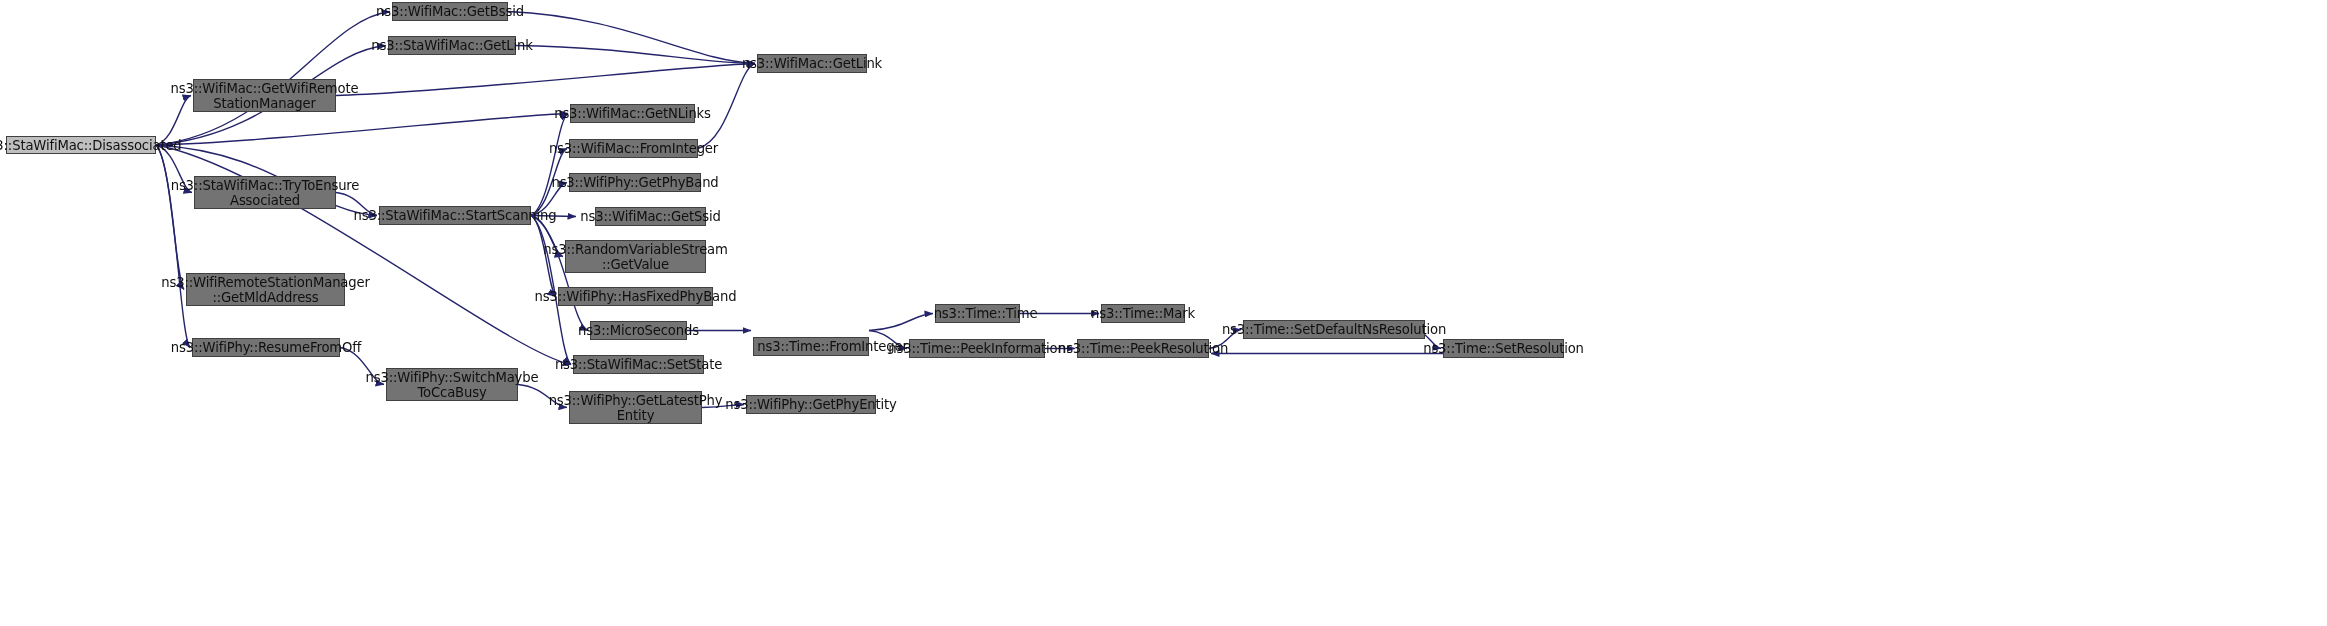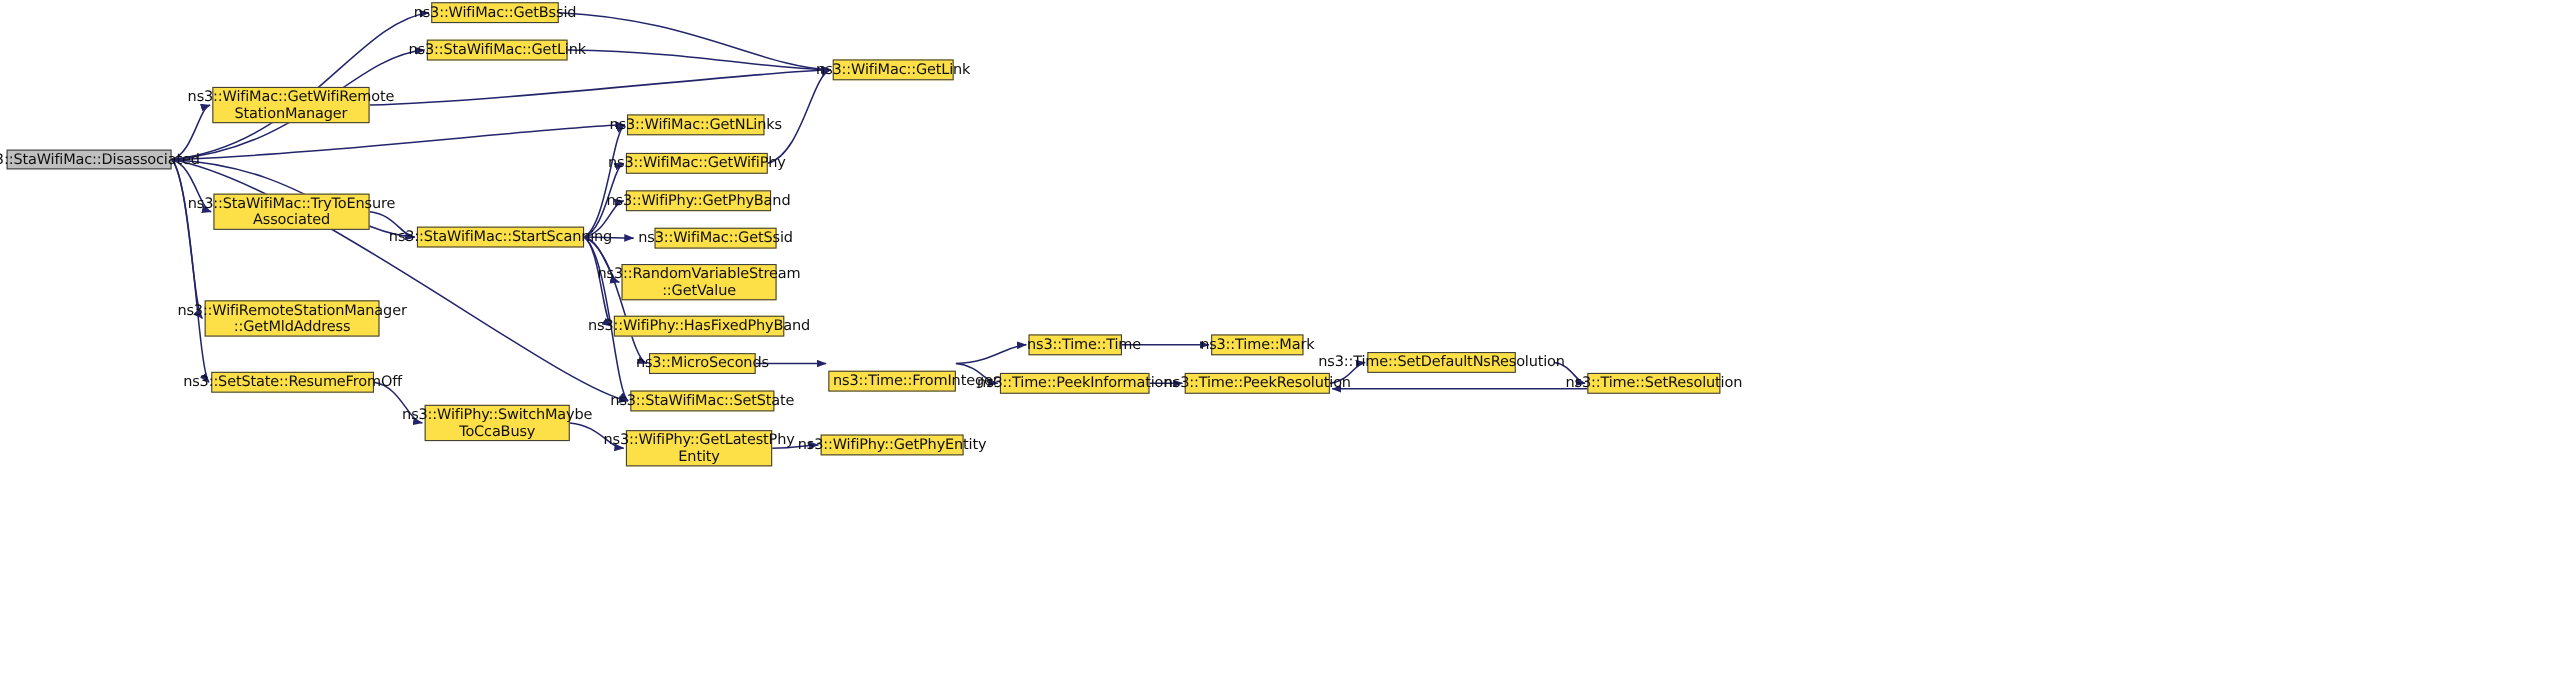--- a/index.html
+++ b/index.html
@@ -1,19 +1,19 @@
 <!DOCTYPE html>
 <html><head>
 <meta charset="utf-8">
 <style>
   html,body{margin:0;padding:0;background:#ffffff;}
   body{font-family:"DejaVu Sans","Liberation Sans",sans-serif;}
   #canvas{position:relative;width:2327px;height:626px;background:#ffffff;overflow:hidden;}
   svg#edges{position:absolute;left:0;top:0;width:2327px;height:626px;pointer-events:none;}
-  .node{position:absolute;box-sizing:border-box;border:1px solid #404040;background:#fde047;
+  .node{position:absolute;box-sizing:border-box;border:1px solid #404040;background:#737373;
         display:flex;align-items:center;justify-content:center;text-align:center;
         font-size:13.2px;line-height:15px;color:#101010;letter-spacing:-0.15px;}
   .node.root{background:#bfbfbf;border-color:#404040;}
   .node .lbl{display:block;padding:0 6px;white-space:pre-line;}
 </style>
 </head>
 <body>
 
 <div id="canvas">
   <svg id="edges" viewBox="0 0 2327 626" xmlns="http://www.w3.org/2000/svg">
@@ -77,34 +77,34 @@
       </div>
       <div class="node" style="left: 194px; top: 176px; width: 142px; height: 33px;">
         <span class="lbl">ns3::StaWifiMac::TryToEnsure
 Associated</span>
       </div>
       <div class="node" style="left: 186px; top: 273px; width: 159px; height: 33px;">
         <span class="lbl">ns3::WifiRemoteStationManager
 ::GetMldAddress</span>
       </div>
       <div class="node" style="left: 192px; top: 338px; width: 148px; height: 19px;">
-        <span class="lbl">ns3::SetState::ResumeFromOff</span>
+        <span class="lbl">ns3::WifiPhy::ResumeFromOff</span>
       </div>
       <div class="node" style="left: 379px; top: 206px; width: 152px; height: 19px;">
         <span class="lbl">ns3::StaWifiMac::StartScanning</span>
       </div>
       <div class="node" style="left: 386px; top: 368px; width: 132px; height: 33px;">
         <span class="lbl">ns3::WifiPhy::SwitchMaybe
 ToCcaBusy</span>
       </div>
       <div class="node" style="left: 570px; top: 104px; width: 125px; height: 19px;">
         <span class="lbl">ns3::WifiMac::GetNLinks</span>
       </div>
       <div class="node" style="left: 569px; top: 139px; width: 129px; height: 19px;">
-        <span class="lbl">ns3::WifiMac::GetWifiPhy</span>
+        <span class="lbl">ns3::WifiMac::FromInteger</span>
       </div>
       <div class="node" style="left: 569px; top: 173px; width: 132px; height: 19px;">
         <span class="lbl">ns3::WifiPhy::GetPhyBand</span>
       </div>
       <div class="node" style="left: 578px; top: 207px; width: 111px; height: 19px; margin-left: 17px;">
         <span class="lbl">ns3::WifiMac::GetSsid</span>
       </div>
       <div class="node" style="left: 565px; top: 240px; width: 141px; height: 33px;">
         <span class="lbl">ns3::RandomVariableStream
 ::GetValue</span>
@@ -133,20 +133,20 @@
       </div>
       <div class="node" style="left: 909px; top: 339px; width: 136px; height: 19px;">
         <span class="lbl">ns3::Time::PeekInformation</span>
       </div>
       <div class="node" style="left: 1101px; top: 304px; width: 84px; height: 19px;">
         <span class="lbl">ns3::Time::Mark</span>
       </div>
       <div class="node" style="left: 1077px; top: 339px; width: 132px; height: 19px;">
         <span class="lbl">ns3::Time::PeekResolution</span>
       </div>
-      <div class="node" style="left: 1243px; top: 320px; width: 135px; height: 19px; align-items: center;">
+      <div class="node" style="left: 1243px; top: 320px; width: 182px; height: 19px; align-items: center;">
         <span class="lbl">ns3::Time::SetDefaultNsResolution</span>
       </div>
       <div class="node" style="left: 1443px; top: 339px; width: 121px; height: 19px;">
         <span class="lbl">ns3::Time::SetResolution</span>
       </div>
     </div>
 </div>
 
 </body></html>

